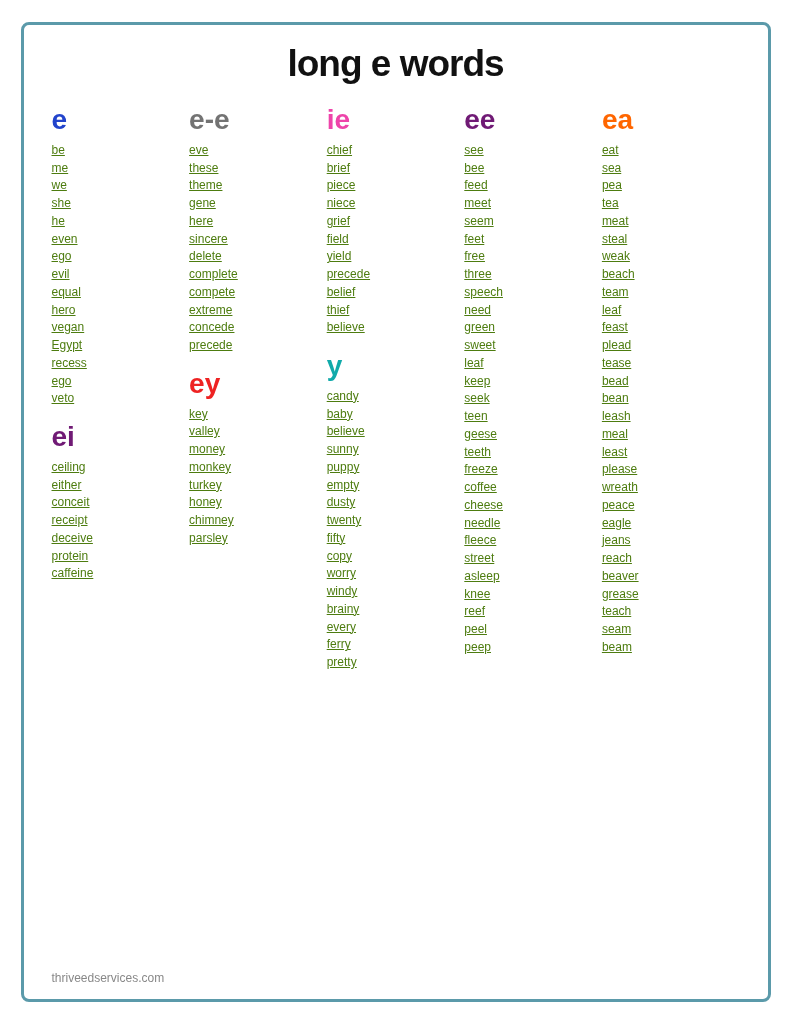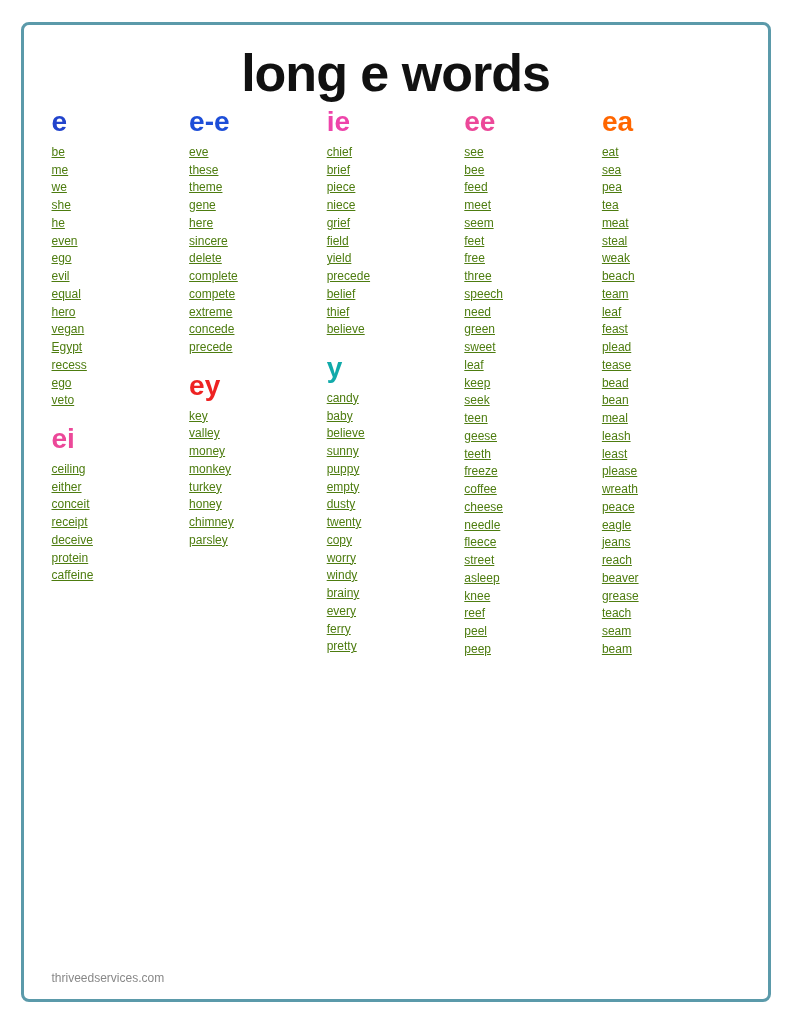--- a/index.html
+++ b/index.html
@@ -17,46 +17,46 @@
       height: 980px;
       border: 3px solid #5b9aaa;
       border-radius: 8px;
       background: #fff;
       padding: 18px 28px 14px 28px;
       display: flex;
       flex-direction: column;
     }
     .title {
       text-align: center;
-      font-size: 52px;
+      font-size: 37px;
       font-weight: 900;
       color: #111;
-      margin-bottom: 4px;
+      margin-bottom: 20px;
       letter-spacing: -1px;
     }
     .columns {
       display: flex;
       flex: 1;
       gap: 0;
     }
     .col {
       flex: 1;
       display: flex;
       flex-direction: column;
     }
     .col-header {
       font-size: 28px;
       font-weight: 900;
       margin-bottom: 6px;
       line-height: 1.1;
     }
     .col-header.blue { color: #2244cc; }
-    .col-header.green { color: #1d4ed8; }
+    .col-header.green { color: #737373; }
     .col-header.pink { color: #ee44aa; }
-    .col-header.purple { color: #ec4899; }
+    .col-header.purple { color: #701a75; }
     .col-header.red { color: #ee2222; }
     .col-header.teal { color: #11aaaa; }
     .col-header.orange { color: #ff6600; }
     .word-list {
       list-style: none;
       font-size: 12px;
       color: #4d7c0f;
       line-height: 1.48;
       text-decoration: underline;
     }
@@ -167,20 +167,21 @@
           <div class="col-header teal">y</div>
           <ul class="word-list">
             <li>candy</li>
             <li>baby</li>
             <li>believe</li>
             <li>sunny</li>
             <li>puppy</li>
             <li>empty</li>
             <li>dusty</li>
             <li>twenty</li>
+            <li>fifty</li>
             <li>copy</li>
             <li>worry</li>
             <li>windy</li>
             <li>brainy</li>
             <li>every</li>
             <li>ferry</li>
             <li>pretty</li>
           </ul>
         </div>
       </div>
@@ -232,22 +233,22 @@
             <li>steal</li>
             <li>weak</li>
             <li>beach</li>
             <li>team</li>
             <li>leaf</li>
             <li>feast</li>
             <li>plead</li>
             <li>tease</li>
             <li>bead</li>
             <li>bean</li>
+            <li>leash</li>
             <li>meal</li>
-            <li>leash</li>
             <li>least</li>
             <li>please</li>
             <li>wreath</li>
             <li>peace</li>
             <li>eagle</li>
             <li>jeans</li>
             <li>reach</li>
             <li>beaver</li>
             <li>grease</li>
             <li>teach</li>

